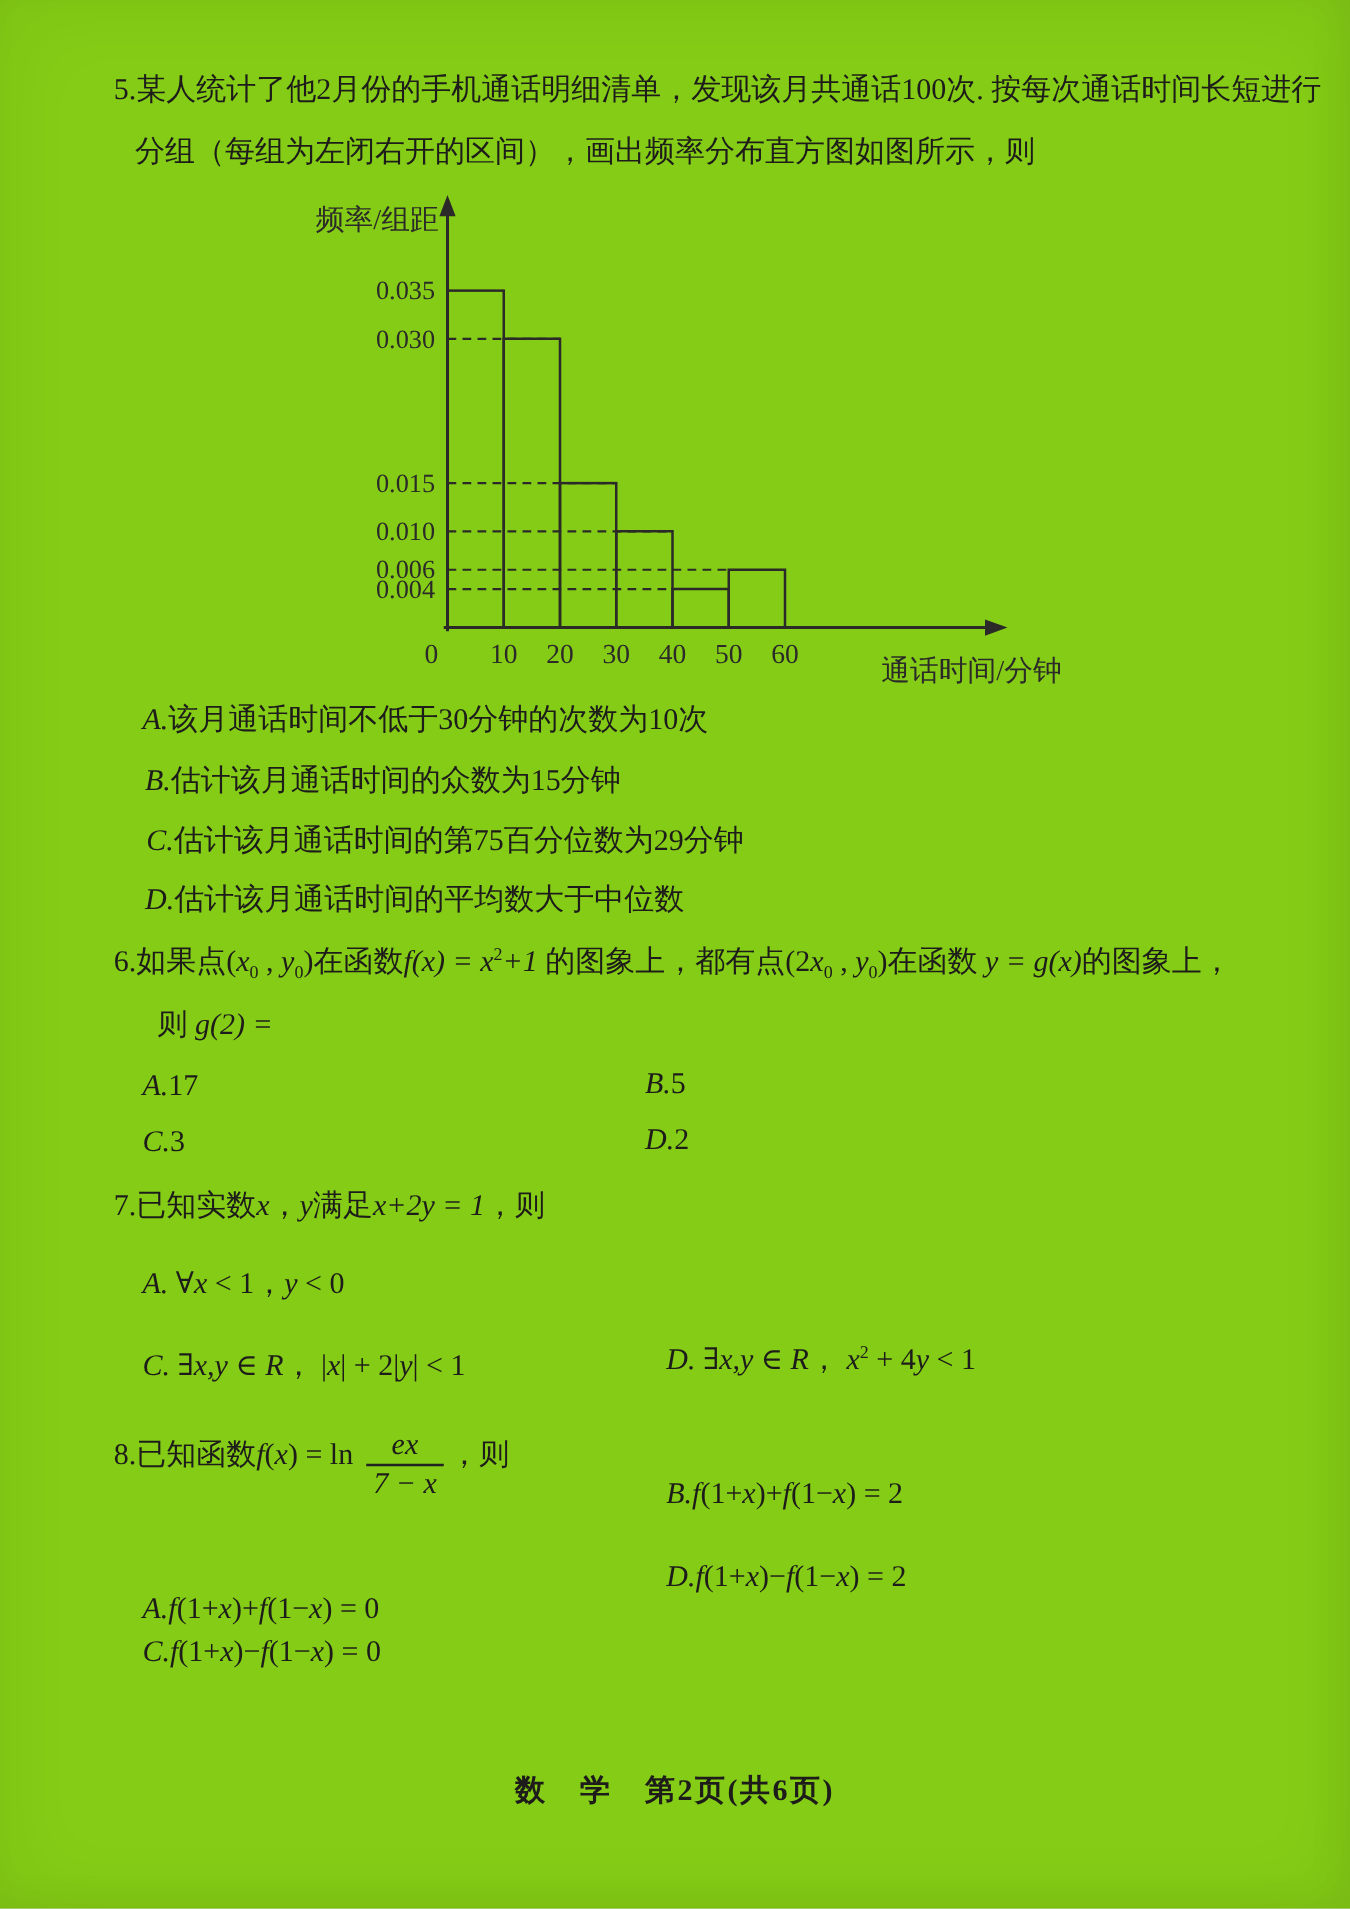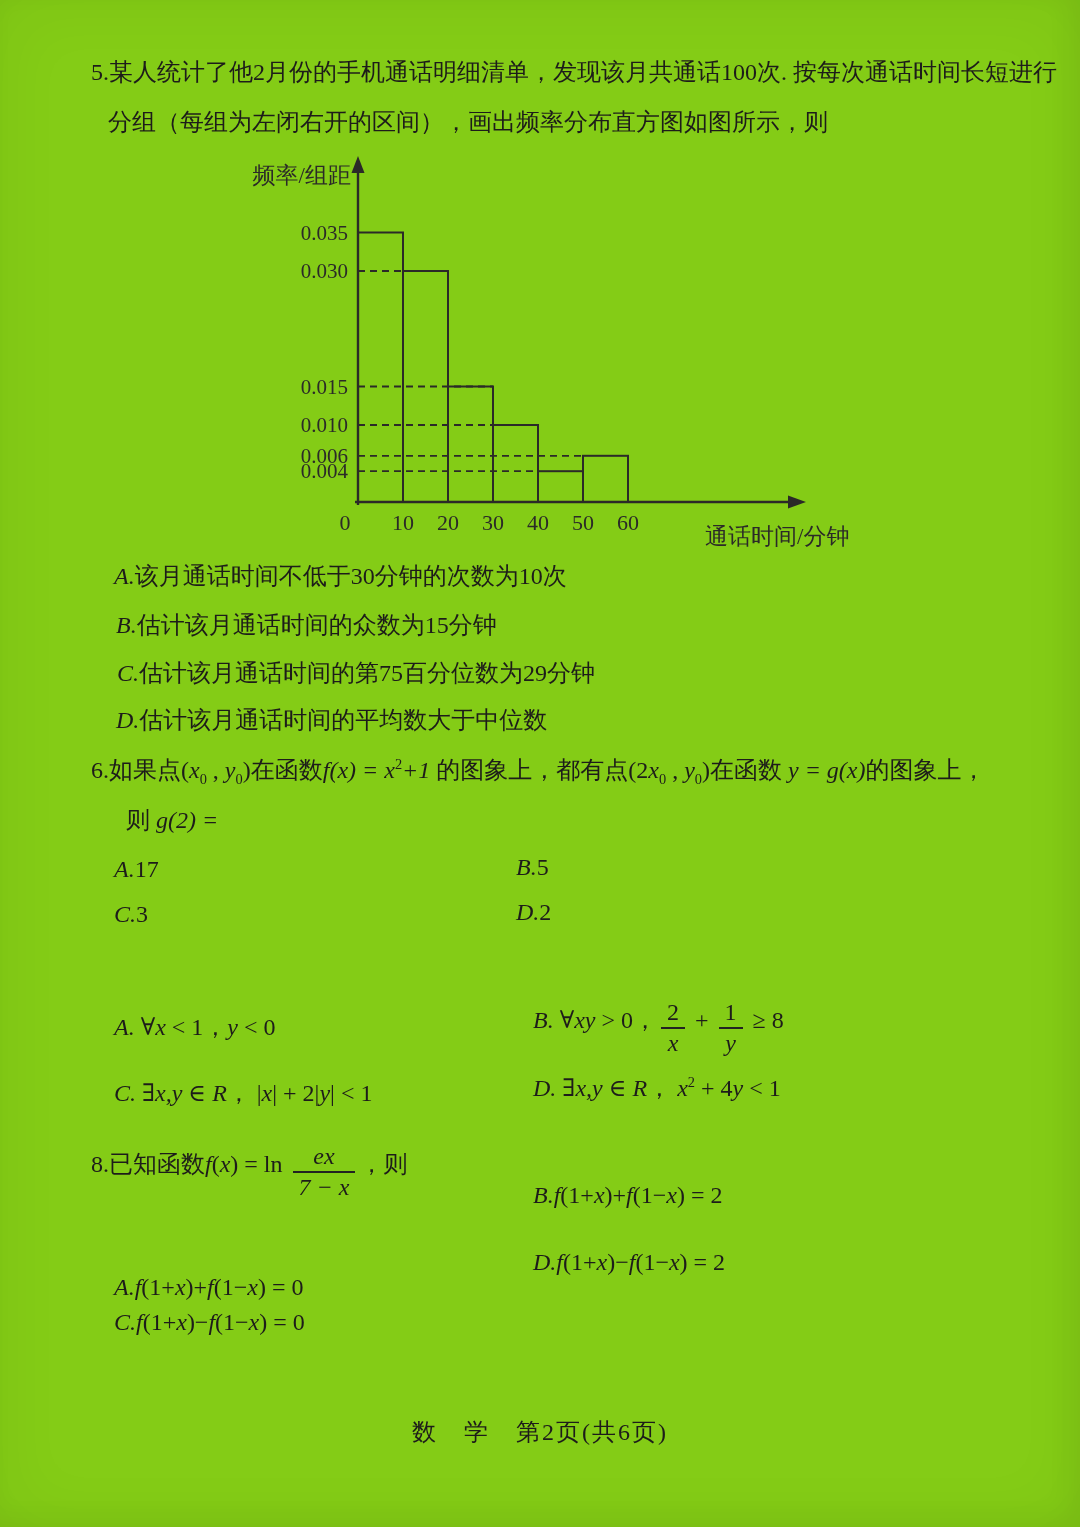--- a/index.html
+++ b/index.html
@@ -28,21 +28,21 @@
     text-align:center;
     margin:0 4px;
     line-height:1.05;
   }
   .frac .fn{display:block;border-bottom:2px solid #222;padding:0 6px 2px;}
   .frac .fd{display:block;padding:2px 6px 0;}
   .chart-box{position:absolute;left:243px;top:150px;width:622px;height:410px;margin:0;}
   .chart-box svg{display:block;width:100%;height:100%;}
   .footer{
     position:absolute;left:0;top:1416px;width:100%;
-    text-align:center;font-size:24px;letter-spacing:2px;
+    text-align:center;font-size:24px;letter-spacing:2px;font-weight:bold;
   }
 </style>
 </head>
 <body>
 
 <div class="page">
 
   <div class="line" style="left:91px;top:57px">5.某人统计了他2月份的手机通话明细清单，发现该月共通话100次. 按每次通话时间长短进行</div>
   <div class="line" style="left:108px;top:107px">分组（每组为左闭右开的区间），画出频率分布直方图如图所示，则</div>
 
@@ -86,22 +86,22 @@
   <div class="line" style="left:117px;top:658px"><span class="it">C.</span><span>估计该月通话时间的第75百分位数为29分钟</span></div>
   <div class="line" style="left:116px;top:705px"><span class="it">D.</span><span>估计该月通话时间的平均数大于中位数</span></div>
 
   <div class="line" style="left:91px;top:755px"><span>6.如果点(</span><span class="it">x</span><sub>0</sub><span> , </span><span class="it">y</span><sub>0</sub><span>)在函数</span><span class="it">f(x) = x</span><sup>2</sup><span class="it">+1</span><span> 的图象上，都有点(2</span><span class="it">x</span><sub>0</sub><span> , </span><span class="it">y</span><sub>0</sub><span>)在函数 </span><span class="it">y = g(x)</span><span>的图象上，</span></div>
   <div class="line" style="left:126px;top:805px"><span>则 </span><span class="it">g(2) =</span></div>
   <div class="line" style="left:114px;top:854px"><span class="it">A.</span><span>17</span></div>
   <div class="line" style="left:516px;top:852px"><span class="it">B.</span><span>5</span></div>
   <div class="line" style="left:114px;top:899px"><span class="it">C.</span><span>3</span></div>
   <div class="line" style="left:516px;top:897px"><span class="it">D.</span><span>2</span></div>
 
+  <div class="line" style="left:91px;top:950px"><span>7.已知实数</span><span class="it">x</span><span>，</span><span class="it">y</span><span>满足</span><span class="it">x+2y = 1</span><span>，则</span></div>
   <div class="line" style="left:114px;top:1012px"><span class="it">A. </span><span>∀</span><span class="it">x</span><span> &lt; 1，</span><span class="it">y</span><span> &lt; 0</span></div>
-  <div class="line" style="left:533px;top:1000px"><span class="it">B. </span><span>∀</span><span class="it">xy</span><span> &gt; 0，</span><span class="frac"><span class="fn">2</span><span class="fd it">x</span></span><span> + </span><span class="frac"><span class="fn">1</span><span class="fd it">y</span></span><span> ≥ 8</span></div>
   <div class="line" style="left:114px;top:1078px"><span class="it">C. </span><span>∃</span><span class="it">x,y</span><span> ∈ </span><span class="it">R</span><span>， |</span><span class="it">x</span><span>| + 2|</span><span class="it">y</span><span>| &lt; 1</span></div>
   <div class="line" style="left:533px;top:1073px"><span class="it">D. </span><span>∃</span><span class="it">x,y</span><span> ∈ </span><span class="it">R</span><span>， </span><span class="it">x</span><sup>2</sup><span> + 4</span><span class="it">y</span><span> &lt; 1</span></div>
 
   <div class="line" style="left:91px;top:1144px"><span>8.已知函数</span><span class="it">f</span><span>(</span><span class="it">x</span><span>) = ln </span><span class="frac"><span class="fn it">ex</span><span class="fd it">7 − x</span></span><span>，则</span></div>
   <div class="line" style="left:114px;top:1272px"><span class="it">A.</span><span class="it">f</span><span>(1+</span><span class="it">x</span><span>)+</span><span class="it">f</span><span>(1−</span><span class="it">x</span><span>) = 0</span></div>
   <div class="line" style="left:533px;top:1180px"><span class="it">B.</span><span class="it">f</span><span>(1+</span><span class="it">x</span><span>)+</span><span class="it">f</span><span>(1−</span><span class="it">x</span><span>) = 2</span></div>
   <div class="line" style="left:114px;top:1307px"><span class="it">C.</span><span class="it">f</span><span>(1+</span><span class="it">x</span><span>)−</span><span class="it">f</span><span>(1−</span><span class="it">x</span><span>) = 0</span></div>
   <div class="line" style="left:533px;top:1247px"><span class="it">D.</span><span class="it">f</span><span>(1+</span><span class="it">x</span><span>)−</span><span class="it">f</span><span>(1−</span><span class="it">x</span><span>) = 2</span></div>
 
   <div class="footer">数　学　第2页(共6页)</div>

